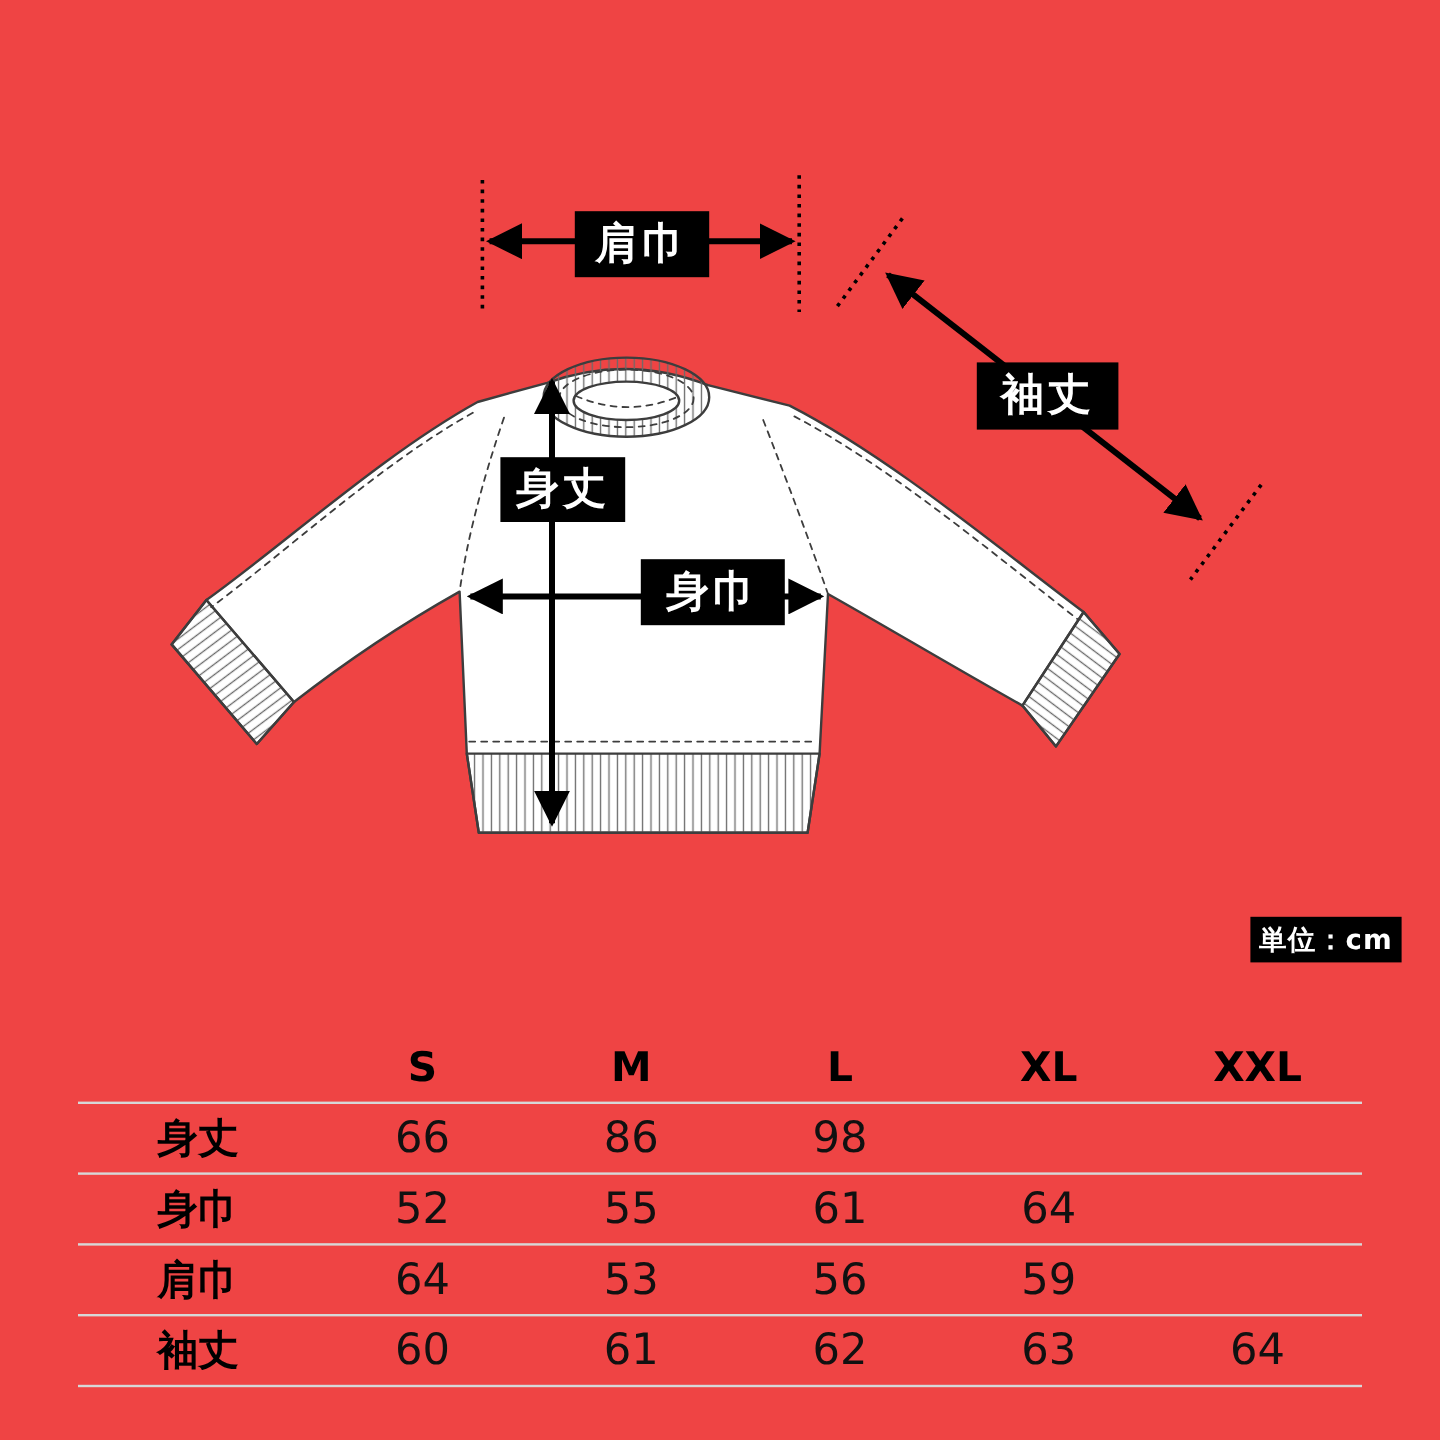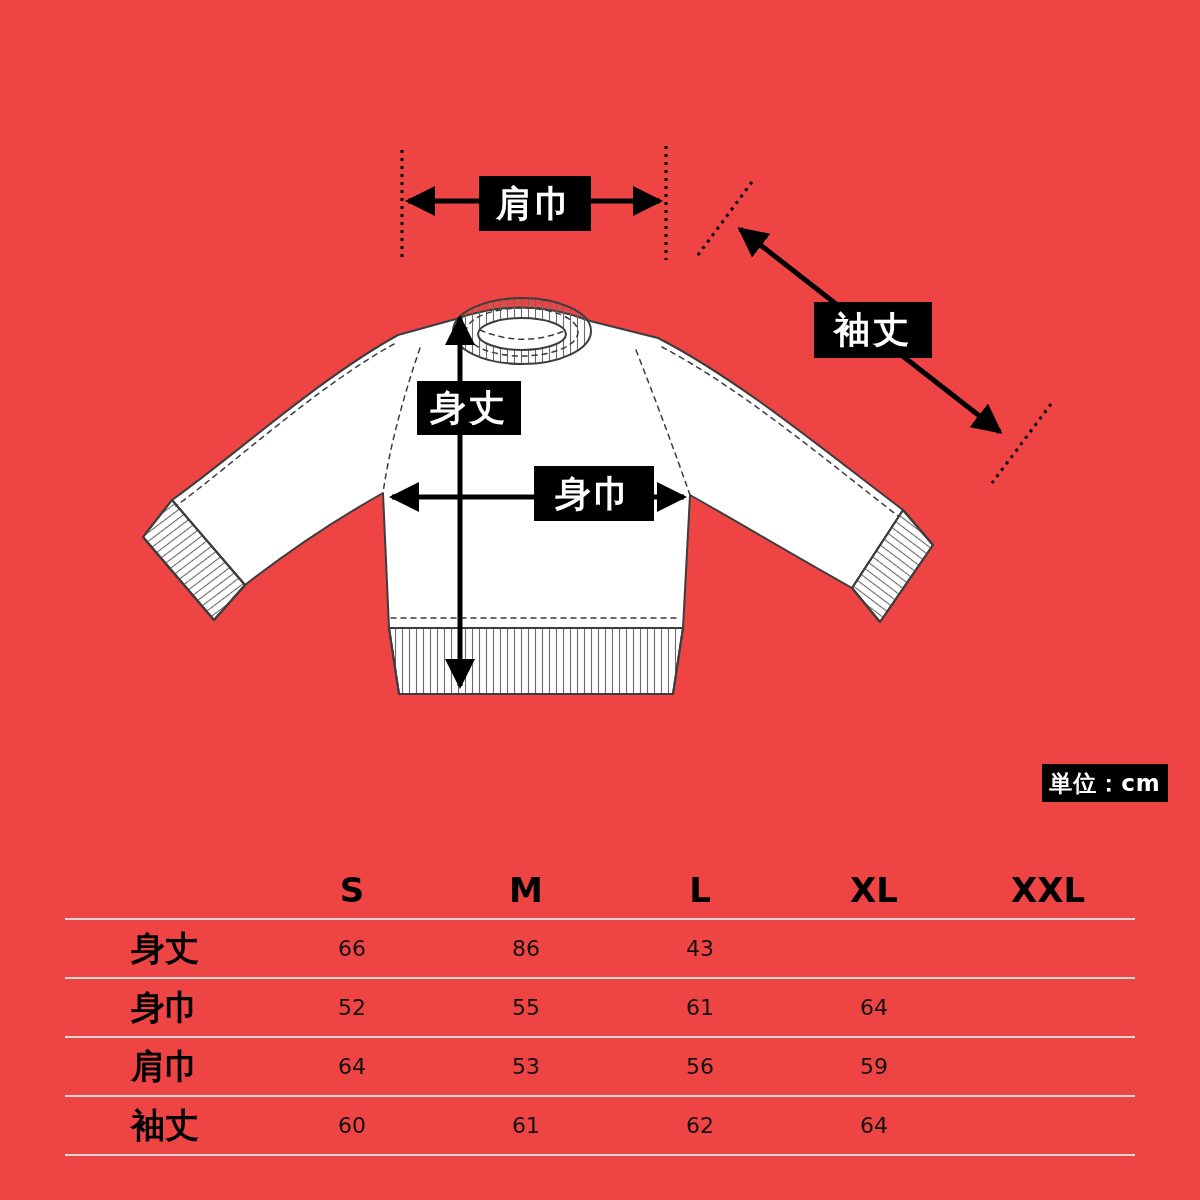--- a/index.html
+++ b/index.html
@@ -16,21 +16,21 @@
   .unit-badge{
     position:absolute;background:#000;color:#fff;
     display:flex;align-items:center;justify-content:center;
     font-weight:bold;font-size:23px;letter-spacing:1px;
   }
   .size-table{position:absolute;left:65px;top:862px;width:1070px;}
   .t-row{display:grid;grid-template-columns:200px repeat(5,174px);align-items:center;height:57px;}
   .t-row.header{height:56px;}
   .t-row.data{border-top:2px solid #d7d7d7;}
   .t-row.data.last{border-bottom:2px solid #d7d7d7;}
-  .t-cell{text-align:center;font-size:22px;color:#111;}
+  .t-cell{text-align:center;font-size:36px;color:#111;}
   .t-cell.bold{font-weight:bold;font-size:34px;color:#000;}
 </style>
 </head>
 <body>
 
 <div class="page">
 
   <svg class="diagram-svg" width="1200" height="830" viewBox="0 0 1200 830">
     <defs>
       <marker id="ah" viewBox="0 0 10 10" refX="9" refY="5" markerWidth="6" markerHeight="6" orient="auto-start-reverse">
@@ -110,21 +110,21 @@
       <div class="t-cell bold">M</div>
       <div class="t-cell bold">L</div>
       <div class="t-cell bold">XL</div>
       <div class="t-cell bold">XXL</div>
     </div>
 
     <div class="t-row data">
       <div class="t-cell bold">身丈</div>
       <div class="t-cell">66</div>
       <div class="t-cell">86</div>
-      <div class="t-cell">43</div>
+      <div class="t-cell">98</div>
     </div>
 
     <div class="t-row data">
       <div class="t-cell bold">身巾</div>
       <div class="t-cell">52</div>
       <div class="t-cell">55</div>
       <div class="t-cell">61</div>
       <div class="t-cell">64</div>
     </div>
 
@@ -134,17 +134,18 @@
       <div class="t-cell">53</div>
       <div class="t-cell">56</div>
       <div class="t-cell">59</div>
     </div>
 
     <div class="t-row data last">
       <div class="t-cell bold">袖丈</div>
       <div class="t-cell">60</div>
       <div class="t-cell">61</div>
       <div class="t-cell">62</div>
+      <div class="t-cell">63</div>
       <div class="t-cell">64</div>
     </div>
   </div>
 
 </div>
 
 </body></html>

